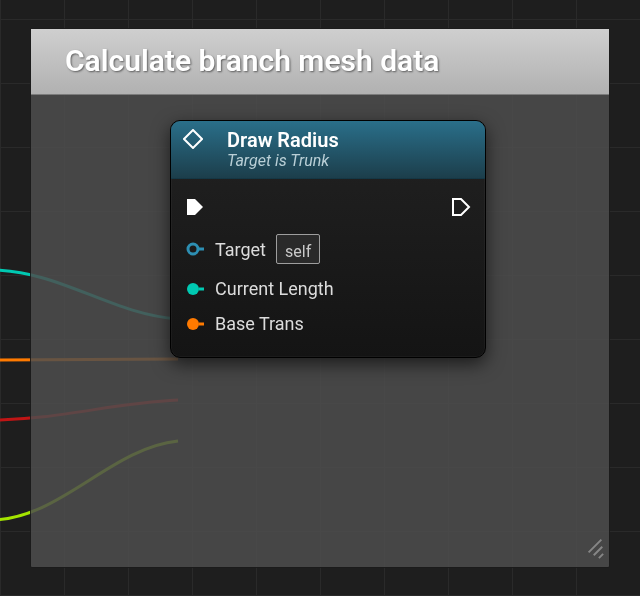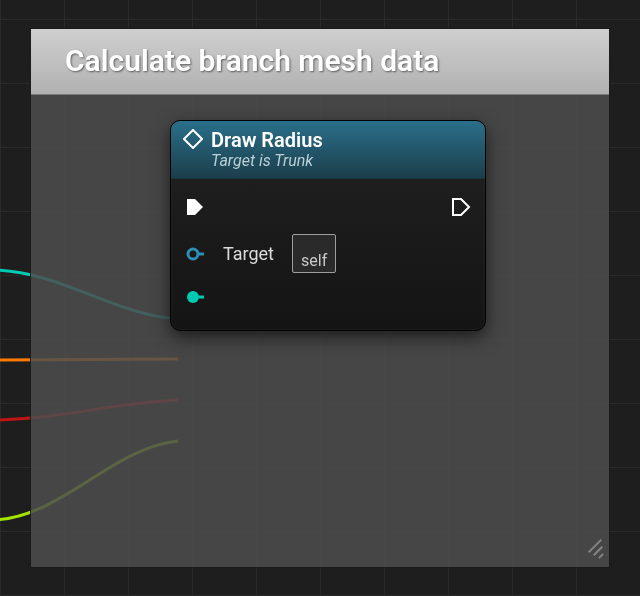--- a/index.html
+++ b/index.html
@@ -87,21 +87,21 @@
     border: 1px solid #000;
     border-radius: 10px;
     box-shadow: 0 6px 18px rgba(0,0,0,0.6), inset 0 0 0 1px rgba(255,255,255,0.03);
     overflow: hidden;
   }
   .node-header {
     background: linear-gradient(180deg, var(--node-header-top) 0%, var(--node-header-bottom) 100%);
     padding: 8px 12px 8px 12px;
     display: flex;
     align-items: flex-start;
-    gap: 8px;
+    gap: 24px;
     border-bottom: 1px solid rgba(0,0,0,0.5);
   }
   .node-header .icon svg { display:block; }
   .node-title {
     color: #fff;
     font-size: 20px;
     font-weight: 600;
     line-height: 1.1;
   }
   .node-subtitle {
@@ -109,41 +109,41 @@
     font-style: italic;
     font-size: 16px;
     margin-top: 0;
   }
   .node-body {
     padding: 12px 12px 16px;
   }
   .pin-row {
     display: flex;
     align-items: center;
-    gap: 18px;
+    gap: 10px;
     padding: 7px 2px;
     position: relative;
   }
   .pin-shape {
     width: 20px;
     height: 20px;
     display: flex;
     align-items: center;
     justify-content: center;
     flex-shrink: 0;
   }
   .pin-label {
     color: var(--pin-text);
     font-size: 18px;
   }
   .self-box {
     border: 1px solid var(--self-box);
     color: #c9c9c9;
     font-size: 16px;
-    padding: 16px 8px 2px;
+    padding: 7px 8px 2px;
     border-radius: 2px;
     background: #2a2a2a;
   }
   .exec-row {
     display: flex;
     justify-content: space-between;
     align-items: center;
     padding: 6px 2px 10px;
   }
 </style>
@@ -204,19 +204,29 @@
       <span class="self-box">self</span>
     </div>
 
     <div class="pin-row">
       <span class="pin-shape">
         <svg width="20" height="20" viewBox="0 0 20 20">
           <circle cx="8" cy="10" r="6" fill="var(--wire-teal)"></circle>
           <path d="M14 10 L19 10" stroke="var(--wire-teal)" stroke-width="3"></path>
         </svg>
       </span>
-    </div>
-
+      <span class="pin-label">Current Length</span>
+    </div>
+
+    <div class="pin-row">
+      <span class="pin-shape">
+        <svg width="20" height="20" viewBox="0 0 20 20">
+          <circle cx="8" cy="10" r="6" fill="var(--wire-orange)"></circle>
+          <path d="M14 10 L19 10" stroke="var(--wire-orange)" stroke-width="3"></path>
+        </svg>
+      </span>
+      <span class="pin-label">Base Trans</span>
+    </div>
 
 
 
   </div>
 </div>
 
 </body></html>

